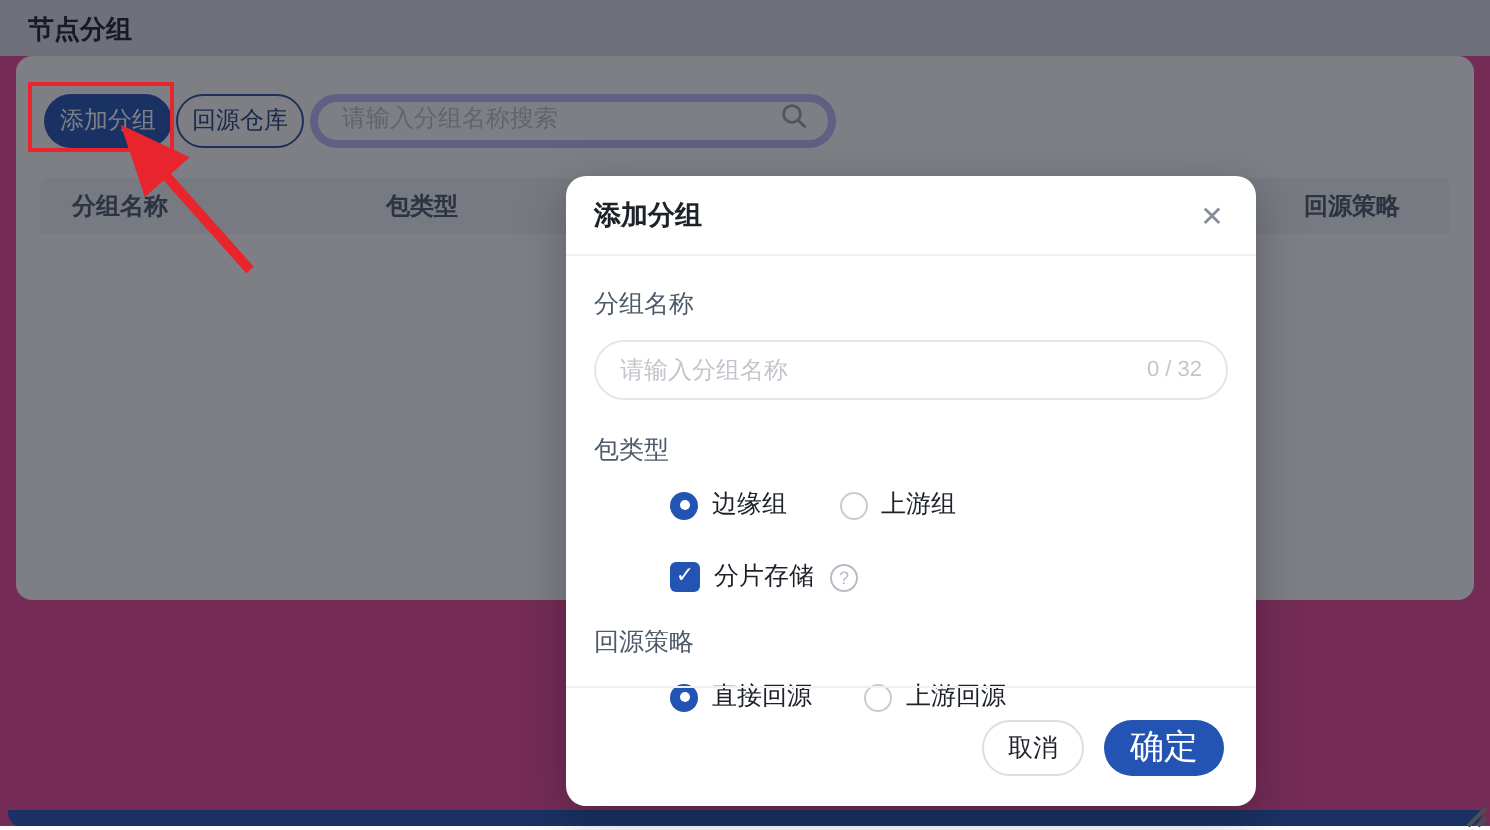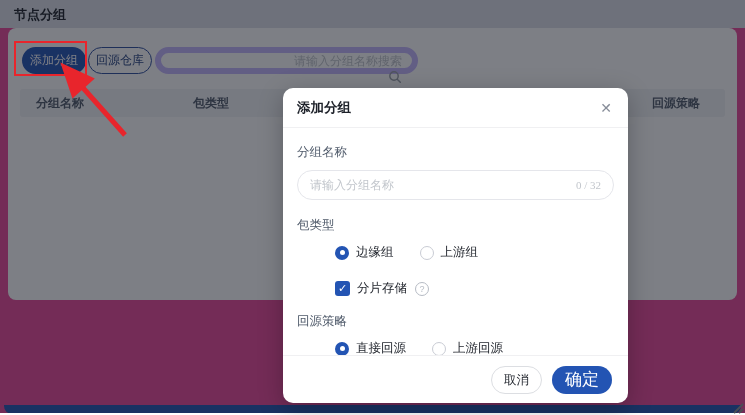--- a/index.html
+++ b/index.html
@@ -23,22 +23,22 @@
     background: #ffffff; border-radius: 8px;
   }
   .btn {
     position: absolute; height: 27px; border-radius: 14px;
     font-size: 12px; line-height: 25px; text-align: center; cursor: pointer;
   }
   .btn-primary-top { left: 14px; top: 19px; width: 64px; background: #2354b3; color: #ffffff; line-height: 27px; }
   .btn-outline-top { left: 80px; top: 19px; width: 64px; background: #ffffff; border: 1px solid #2e4e9e; color: #24417f; }
   .search-box {
     position: absolute; left: 147px; top: 19px; width: 263px; height: 27px;
-    background: #ffffff; border: 6px solid #c4b5fd; border-radius: 14px;
-    display: flex; align-items: flex-end; padding: 0 10px 0 12px; flex-direction: column;
+    background: #ffffff; border: 4px solid #c4b5fd; border-radius: 14px;
+    display: flex; align-items: flex-start; padding: 0 10px 0 12px;
   }
   .search-box .ph { flex: 1; font-size: 12px; color: #bfc3c9; }
   .search-box svg { flex: 0 0 auto; }
   .thead {
     position: absolute; left: 12px; top: 61px; width: 705px; height: 28px;
     background: #f2f3f5; border-radius: 3px;
   }
   .th {
     position: absolute; top: 0; height: 28px; line-height: 28px;
     font-size: 12px; font-weight: 600; color: #4e5969;
@@ -73,42 +73,42 @@
     position: absolute; right: 12px; top: 10px; width: 20px; height: 20px;
     font-size: 14px; line-height: 20px; text-align: center; color: #868c98; cursor: pointer;
   }
   .modal-body { position: relative; padding: 16px 14px 0 14px; }
   .field-label { font-size: 12.5px; color: #4e5969; margin-bottom: 9px; }
   .text-input {
     width: 317px; height: 30px; border: 1px solid #e5e6eb; border-radius: 15px;
     display: flex; align-items: center; padding: 0 12px; margin-bottom: 17px;
   }
   .text-input .ph { flex: 1; font-size: 12px; color: #c2c6cc; }
-  .text-input .counter { font-size: 11px; color: #c2c6cc; font-family: Liberation Serif, serif; }
+  .text-input .counter { font-size: 11px; color: #c2c6cc; }
   .opt-row { display: flex; align-items: center; gap: 26px; margin: 10px 0 0 2px; padding-left: 36px; }
   .opt { display: flex; align-items: center; gap: 7px; cursor: pointer; }
   .opt-label { font-size: 12.5px; color: #1d2129; }
   .radio { width: 14px; height: 14px; border-radius: 50%; position: relative; }
   .radio.sel { background: #2354b3; }
   .radio.sel::after {
     content: ""; position: absolute; left: 4.5px; top: 4.5px; width: 5px; height: 5px;
     border-radius: 50%; background: #fff;
   }
   .radio.unsel { border: 1.5px solid #c9ccd4; background: #fff; }
   .checkbox {
     width: 15px; height: 15px; border-radius: 3px; background: #2354b3;
     color: #fff; font-size: 11px; line-height: 15px; text-align: center; font-weight: bold;
   }
   .help-circle {
     width: 14px; height: 14px; border: 1px solid #b6bbc4; border-radius: 50%;
     color: #b6bbc4; font-size: 9px; line-height: 12px; text-align: center; margin-left: 1px; cursor: pointer;
   }
   .sec-gap { height: 19px; }
   .modal-footer {
-    position: absolute; left: 0; right: 0; bottom: 0; height: 48px;
+    position: absolute; left: 0; right: 0; bottom: 0; height: 60px;
     border-top: 1px solid #f0f0f2;
     display: flex; align-items: center; justify-content: flex-end; gap: 10px; padding: 11px 16px;
   }
   .btn-cancel {
     min-width: 48px; height: 28px; border: 1px solid #dcdee2; border-radius: 15px;
     background: #fff; color: #1d2129; font-size: 12.5px; line-height: 26px; text-align: center;
     padding: 0 12px; cursor: pointer;
   }
   .btn-confirm {
     min-width: 52px; height: 28px; border-radius: 15px;

